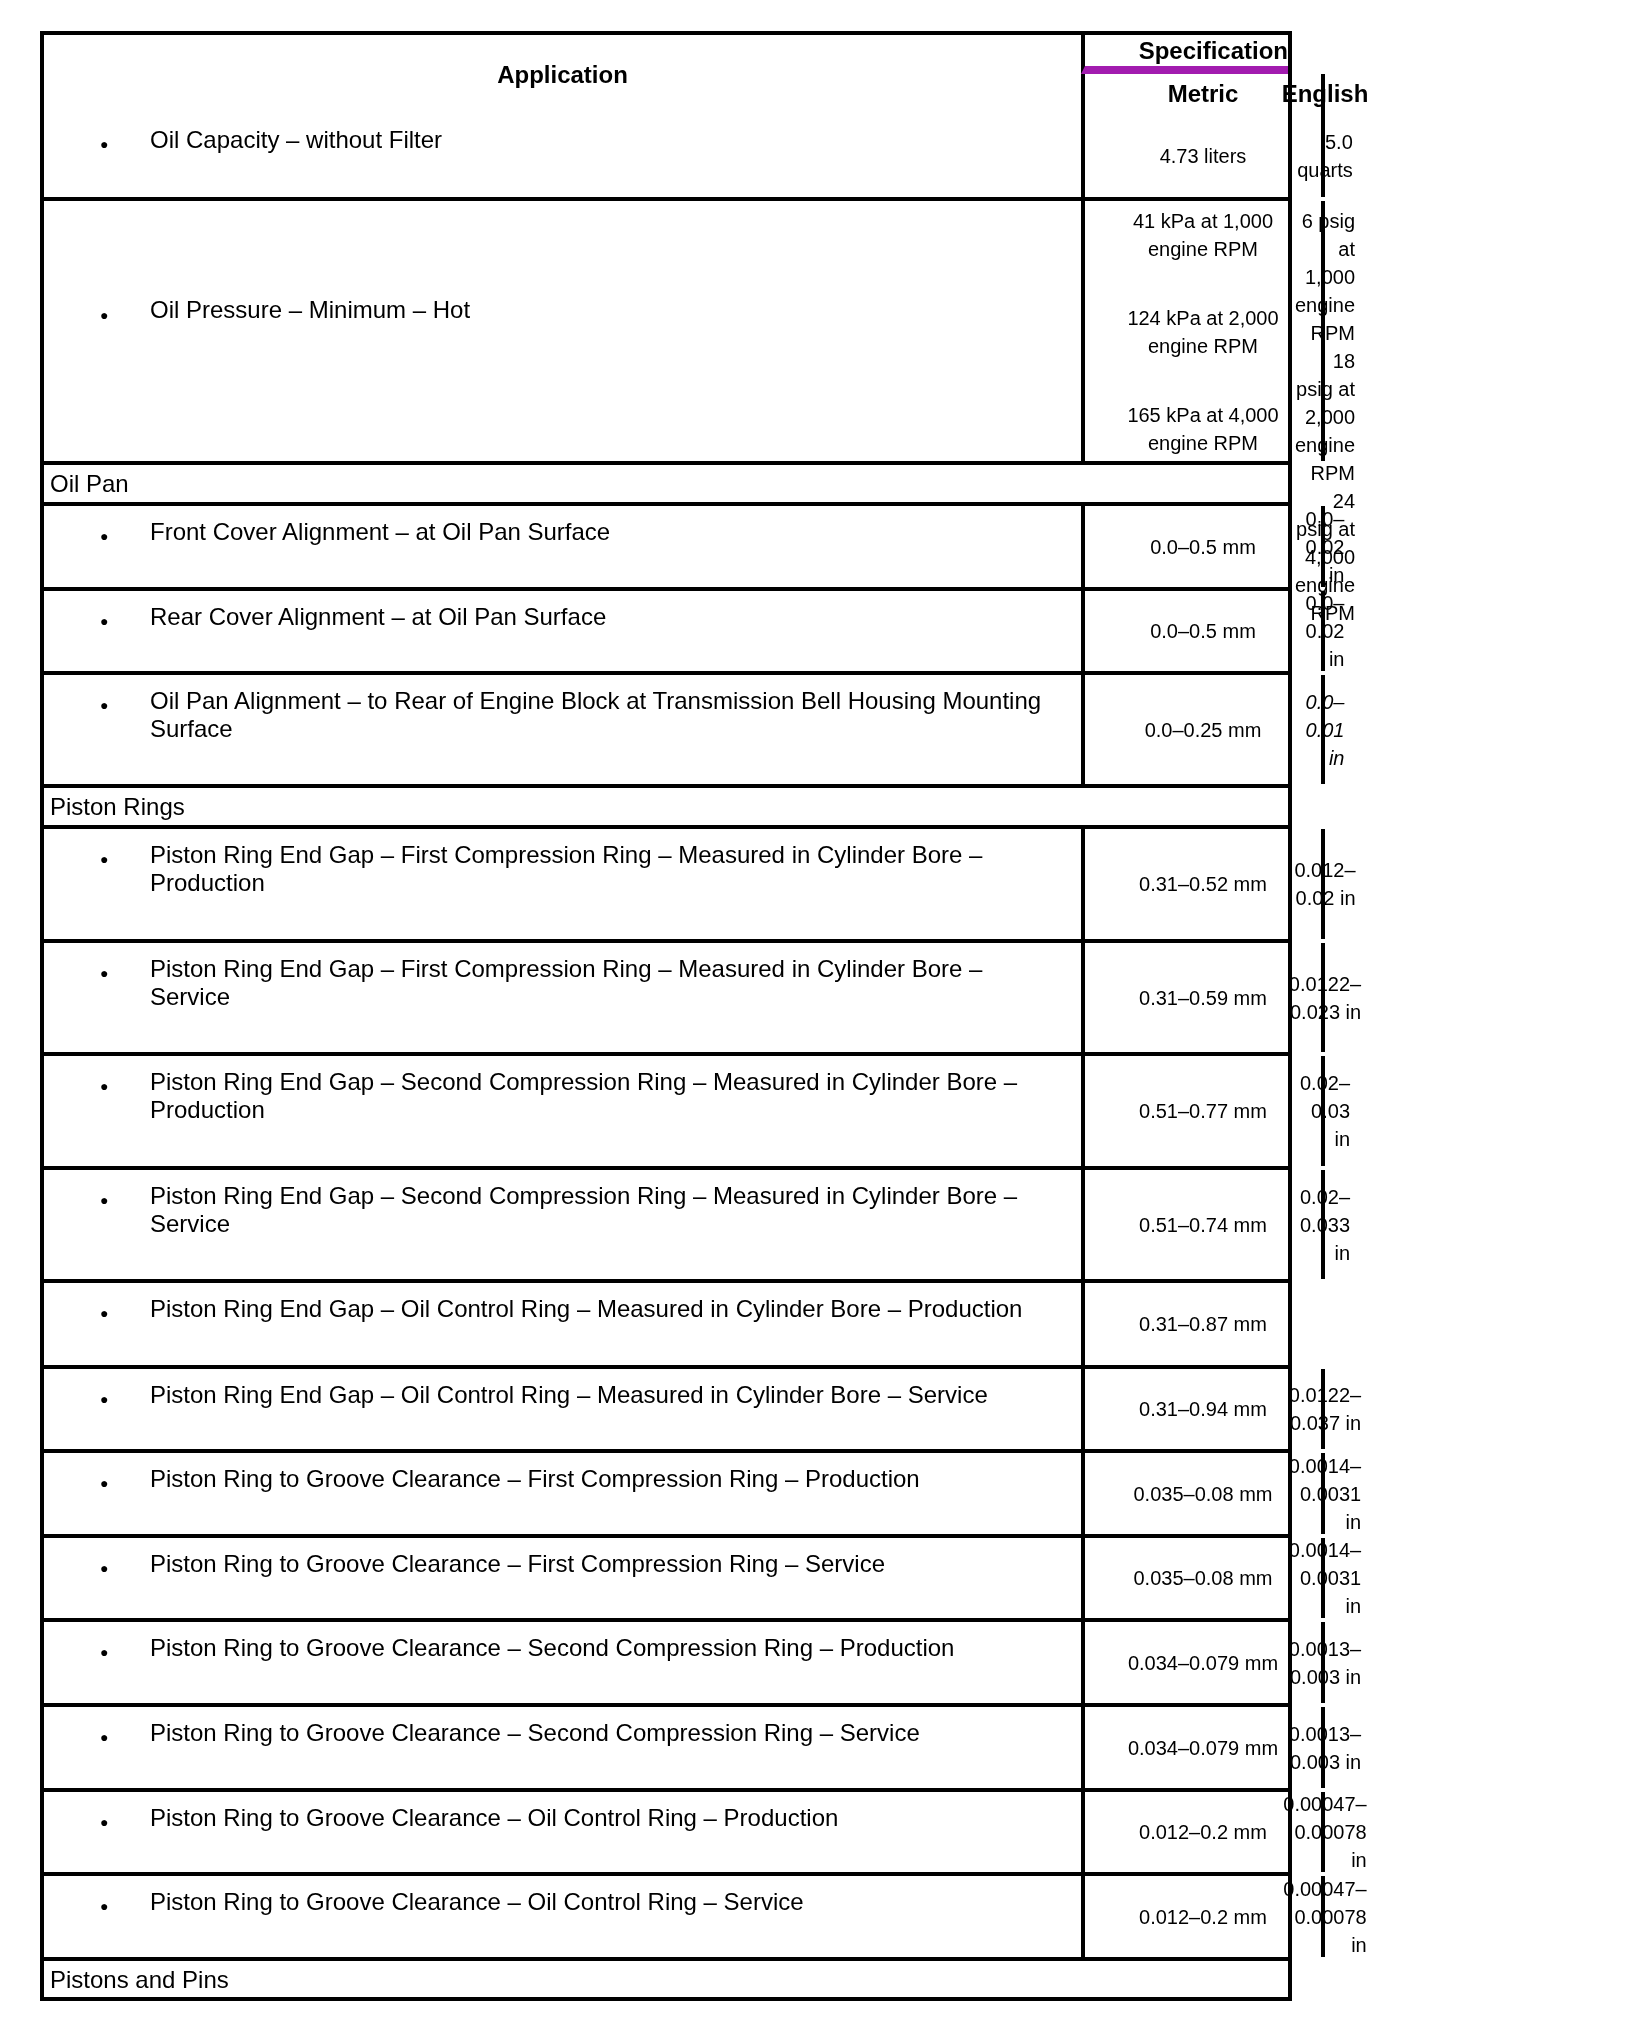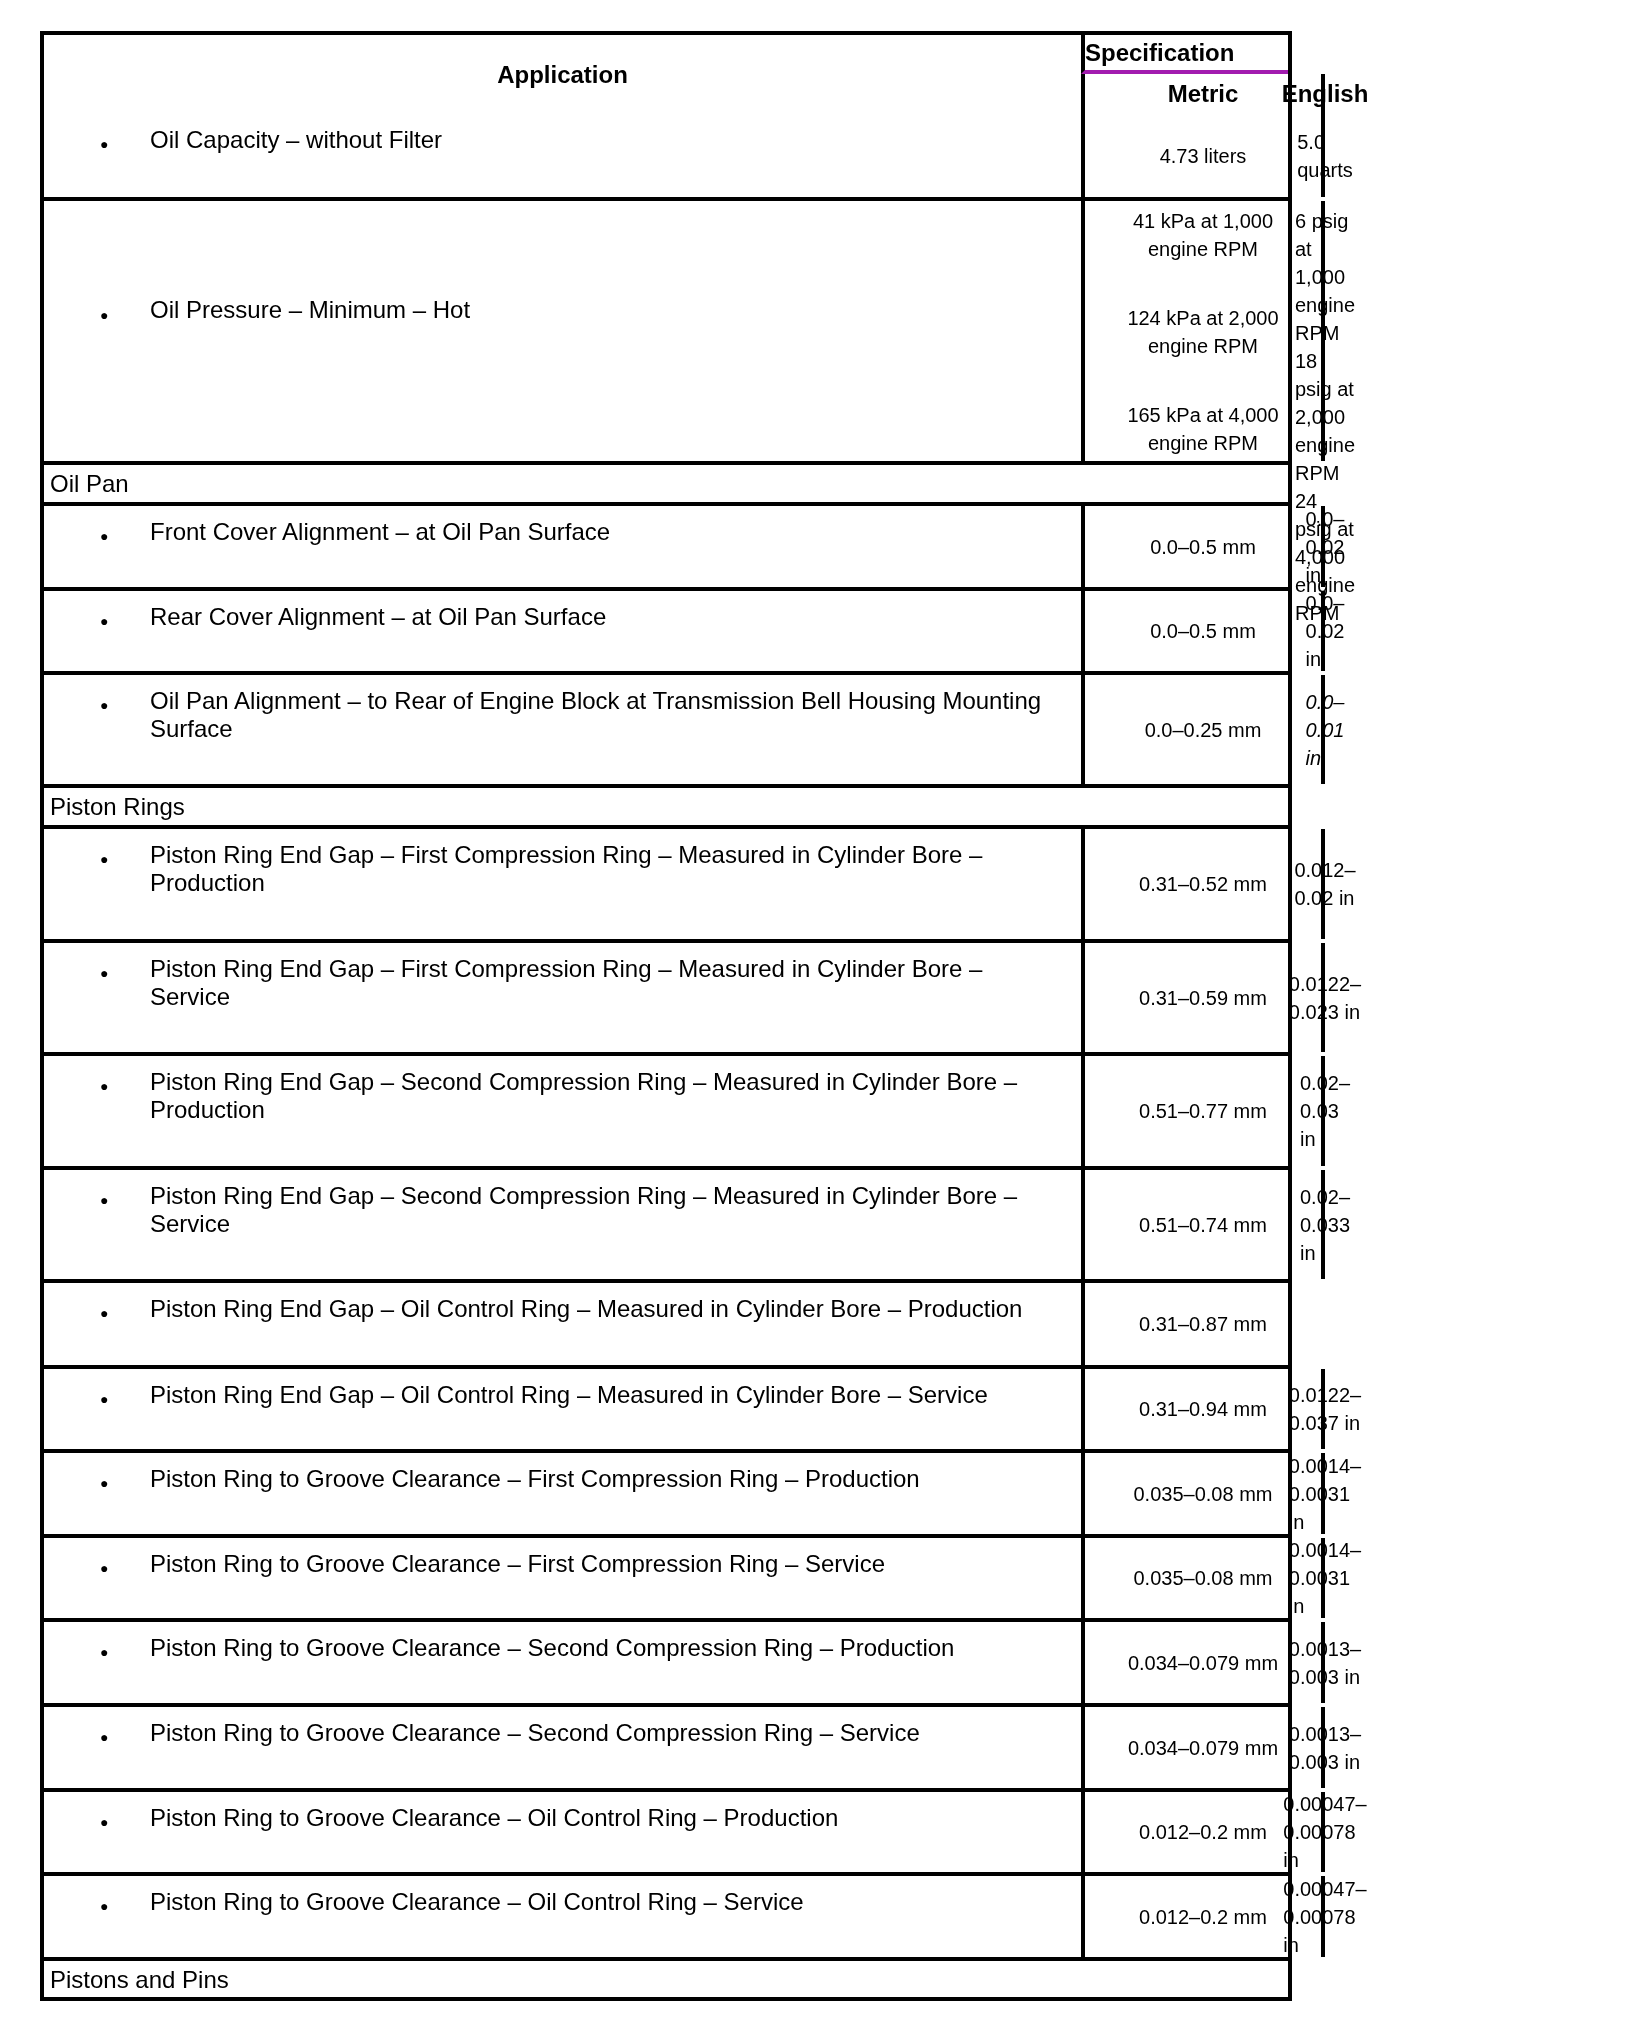--- a/index.html
+++ b/index.html
@@ -7,32 +7,32 @@
          font-family: "Liberation Sans", sans-serif; color: #000; }
   #spec-table { position: absolute; left: 40px; top: 31px; width: 1252px;
                 border: 4px solid #000; box-sizing: border-box; }
   .row { position: relative; border-top: 4px solid #000; box-sizing: border-box; }
   .row:first-child { border-top: none; }
   .cell { position: absolute; top: 0; bottom: 0; box-sizing: border-box; }
   .c-app { left: 0; width: 1037px; }
   .c-met { left: 1037px; width: 240px; border-left: 4px solid #000;
            display: flex; align-items: center; justify-content: center; text-align: center; }
   .c-eng { left: 1277px; right: 0; border-left: 4px solid #000;
-           display: flex; align-items: center; justify-content: center; text-align: left; }
+           display: flex; align-items: center; justify-content: center; text-align: right; }
   .val { font-size: 20px; line-height: 28px; }
   .bullet { position: absolute; left: 56px; top: 12px; font-size: 24px; line-height: 28px; }
   .app-text { position: absolute; left: 106px; top: 12px; right: 12px; font-size: 24px; line-height: 28px; }
   .section-label { position: absolute; left: 6px; top: 5px; font-size: 24px; line-height: 28px; }
   .hdr { font-weight: bold; font-size: 24px; }
   
   #hdr { height: 79px; border-top: none; }
   #hdr .c-app { display: flex; align-items: center; justify-content: center; }
   #hdr .spec { position: absolute; left: 1037px; right: 0; top: 0; height: 39px;
-               border-left: 4px solid #000; border-bottom: 4px solid #a21caf; box-sizing: border-box;
-               display: flex; align-items: center; justify-content: flex-start; }
+               border-left: 4px solid #000; border-bottom: 8px solid #a21caf; box-sizing: border-box;
+               display: flex; align-items: center; justify-content: flex-end; }
   #hdr .c-met, #hdr .c-eng { top: 39px; }
   .multi { display: flex; flex-direction: column; justify-content: space-between; height: 100%;
            padding: 6px 0 4px; box-sizing: border-box; }
 </style>
 </head>
 <body>
 
 <div id="spec-table">
   <div class="row" id="hdr">
     <div class="cell c-app">

